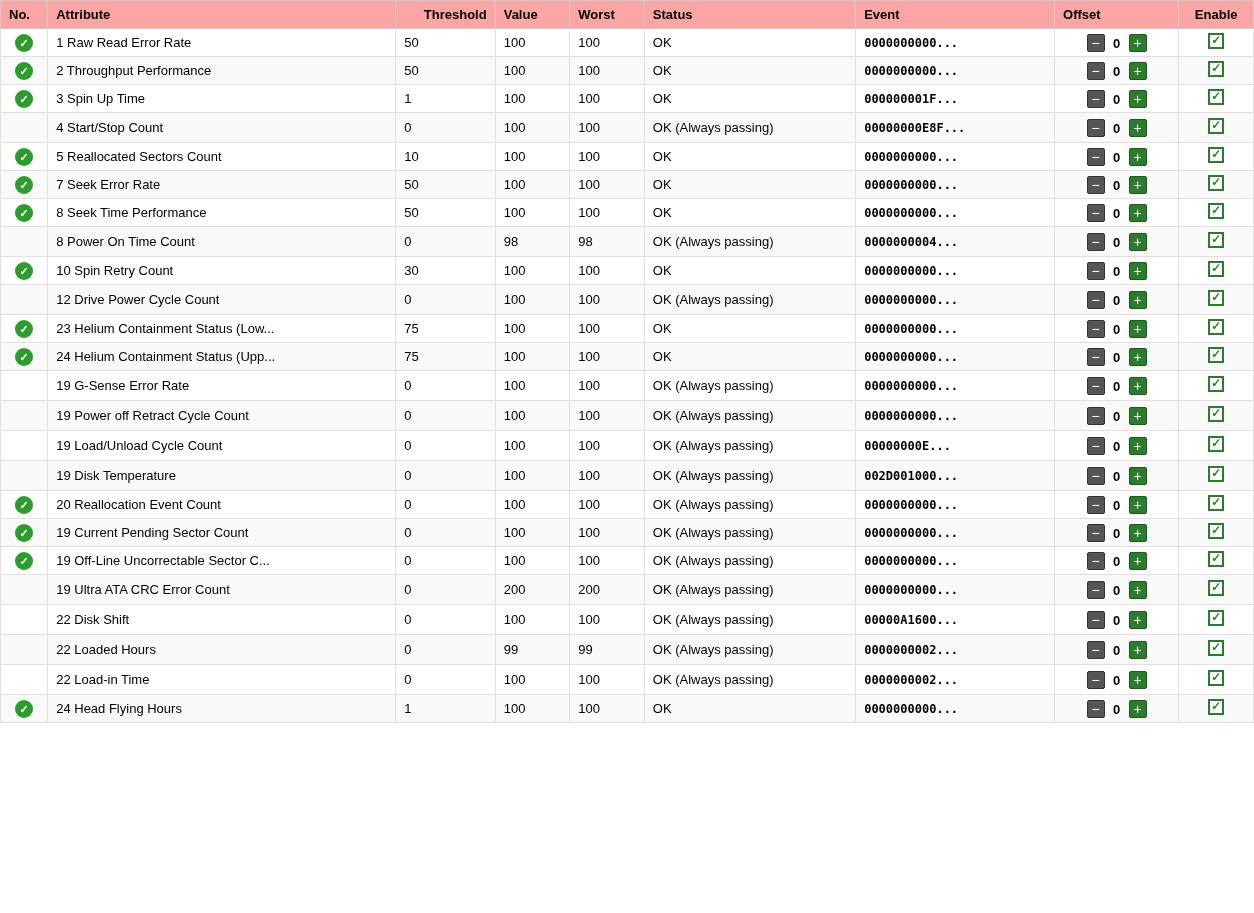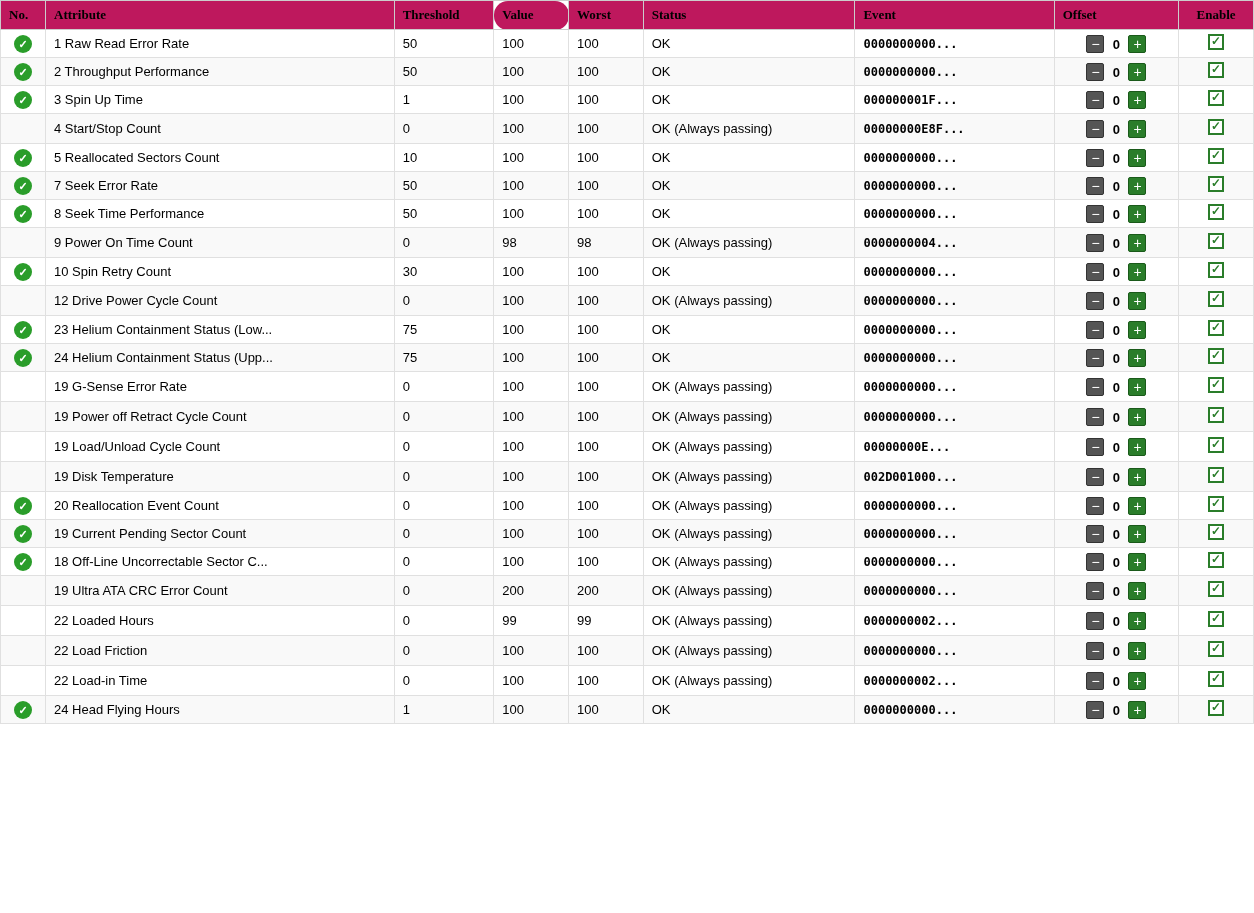--- a/index.html
+++ b/index.html
@@ -12,22 +12,21 @@
     .table-container {
       width: 1254px;
       overflow: auto;
     }
     table {
       width: 100%;
       border-collapse: collapse;
       border: 1px solid #ccc;
     }
     thead tr {
-      background: #be185d;
-      font-family: Liberation Serif, serif;
+      background: #fca5a5;
     }
     thead th {
       border: 1px solid #ccc;
       padding: 6px 8px;
       text-align: left;
       font-weight: 600;
       white-space: nowrap;
     }
     tbody tr {
       border-bottom: 1px solid #e0e0e0;
@@ -115,22 +114,22 @@
       content: '✓';
       color: #2a7d2a;
       font-size: 12px;
       position: absolute;
       top: -2px;
       left: 1px;
       font-weight: bold;
     }
     .col-no { width: 30px; }
     .col-attr { width: 280px; }
-    .col-threshold { width: 80px; }
-    .col-value { width: 60px; border-radius: 14px; }
+    .col-threshold { width: 80px; text-align: right; }
+    .col-value { width: 60px; }
     .col-worst { width: 60px; }
     .col-status { width: 170px; }
     .col-data { width: 160px; }
     .col-offset { width: 100px; }
     .col-enable { width: 60px; text-align: center; }
   </style>
 </head>
 <body>
 
 <div class="table-container">
@@ -221,21 +220,21 @@
           <td>50</td>
           <td>100</td>
           <td>100</td>
           <td>OK</td>
           <td><span class="data-value">0000000000...</span></td>
           <td style="text-align: center;"><span class="btn-minus">−</span><span class="offset-value">0</span><span class="btn-plus">+</span></td>
           <td class="checkbox-cell"><span class="checkbox-icon"></span></td>
         </tr>
         <tr>
           <td style="text-align: center;"><span class="no-icon"></span></td>
-          <td>9 Power On Time Count</td>
+          <td>8 Power On Time Count</td>
           <td>0</td>
           <td>98</td>
           <td>98</td>
           <td>OK (Always passing)</td>
           <td><span class="data-value">0000000004...</span></td>
           <td style="text-align: center;"><span class="btn-minus">−</span><span class="offset-value">0</span><span class="btn-plus">+</span></td>
           <td class="checkbox-cell"><span class="checkbox-icon"></span></td>
         </tr>
         <tr>
           <td style="text-align: center;"><span class="check-icon">✓</span></td>
@@ -342,21 +341,21 @@
           <td>0</td>
           <td>100</td>
           <td>100</td>
           <td>OK (Always passing)</td>
           <td><span class="data-value">0000000000...</span></td>
           <td style="text-align: center;"><span class="btn-minus">−</span><span class="offset-value">0</span><span class="btn-plus">+</span></td>
           <td class="checkbox-cell"><span class="checkbox-icon"></span></td>
         </tr>
         <tr>
           <td style="text-align: center;"><span class="check-icon">✓</span></td>
-          <td>18 Off-Line Uncorrectable Sector C...</td>
+          <td>19 Off-Line Uncorrectable Sector C...</td>
           <td>0</td>
           <td>100</td>
           <td>100</td>
           <td>OK (Always passing)</td>
           <td><span class="data-value">0000000000...</span></td>
           <td style="text-align: center;"><span class="btn-minus">−</span><span class="offset-value">0</span><span class="btn-plus">+</span></td>
           <td class="checkbox-cell"><span class="checkbox-icon"></span></td>
         </tr>
         <tr>
           <td style="text-align: center;"><span class="no-icon"></span></td>
@@ -364,37 +363,37 @@
           <td>0</td>
           <td>200</td>
           <td>200</td>
           <td>OK (Always passing)</td>
           <td><span class="data-value">0000000000...</span></td>
           <td style="text-align: center;"><span class="btn-minus">−</span><span class="offset-value">0</span><span class="btn-plus">+</span></td>
           <td class="checkbox-cell"><span class="checkbox-icon"></span></td>
         </tr>
         <tr>
           <td style="text-align: center;"><span class="no-icon"></span></td>
+          <td>22 Disk Shift</td>
+          <td>0</td>
+          <td>100</td>
+          <td>100</td>
+          <td>OK (Always passing)</td>
+          <td><span class="data-value">00000A1600...</span></td>
+          <td style="text-align: center;"><span class="btn-minus">−</span><span class="offset-value">0</span><span class="btn-plus">+</span></td>
+          <td class="checkbox-cell"><span class="checkbox-icon"></span></td>
+        </tr>
+        <tr>
+          <td style="text-align: center;"><span class="no-icon"></span></td>
           <td>22 Loaded Hours</td>
           <td>0</td>
           <td>99</td>
           <td>99</td>
           <td>OK (Always passing)</td>
           <td><span class="data-value">0000000002...</span></td>
-          <td style="text-align: center;"><span class="btn-minus">−</span><span class="offset-value">0</span><span class="btn-plus">+</span></td>
-          <td class="checkbox-cell"><span class="checkbox-icon"></span></td>
-        </tr>
-        <tr>
-          <td style="text-align: center;"><span class="no-icon"></span></td>
-          <td>22 Load Friction</td>
-          <td>0</td>
-          <td>100</td>
-          <td>100</td>
-          <td>OK (Always passing)</td>
-          <td><span class="data-value">0000000000...</span></td>
           <td style="text-align: center;"><span class="btn-minus">−</span><span class="offset-value">0</span><span class="btn-plus">+</span></td>
           <td class="checkbox-cell"><span class="checkbox-icon"></span></td>
         </tr>
         <tr>
           <td style="text-align: center;"><span class="no-icon"></span></td>
           <td>22 Load-in Time</td>
           <td>0</td>
           <td>100</td>
           <td>100</td>
           <td>OK (Always passing)</td>

